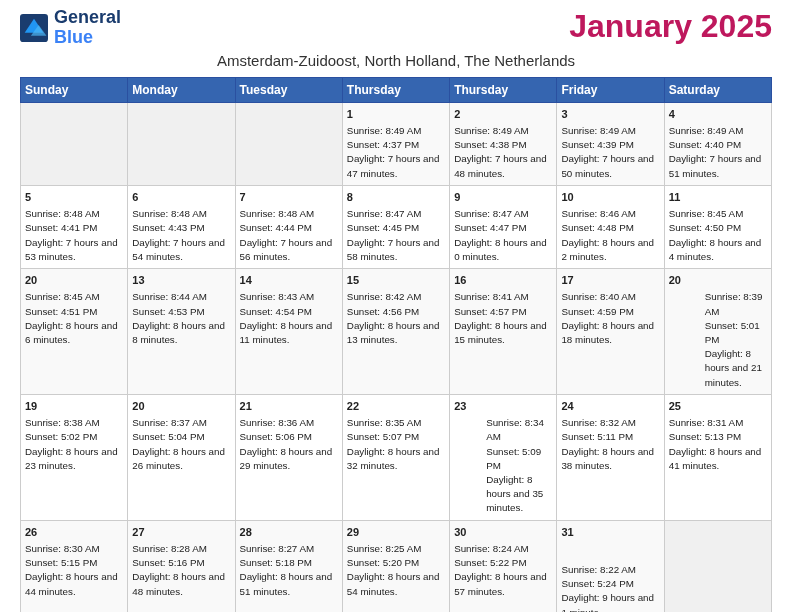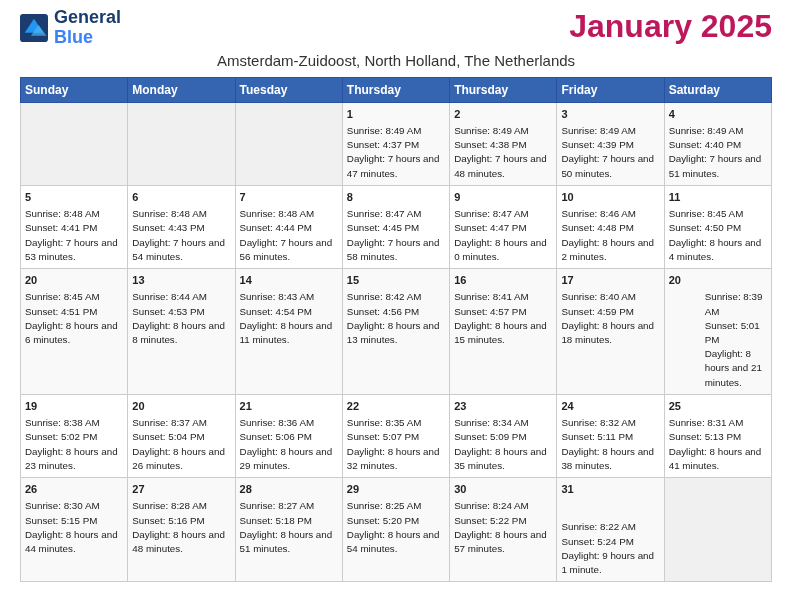--- a/index.html
+++ b/index.html
@@ -265,21 +265,21 @@
 Daylight: 8 hours and 29 minutes.</div>
           </td>
           <td>
             <span class="day-num">22</span>
             <div class="day-info" style="white-space: pre-line;">Sunrise: 8:35 AM
 Sunset: 5:07 PM
 Daylight: 8 hours and 32 minutes.</div>
           </td>
           <td>
             <span class="day-num">23</span>
-            <div class="day-info" style="white-space: pre-line;">Sunrise: 8:34 AM
+            <div class="day-info" style="white-space: pre-line; margin-left: 32px;">Sunrise: 8:34 AM
 Sunset: 5:09 PM
 Daylight: 8 hours and 35 minutes.</div>
           </td>
           <td>
             <span class="day-num">24</span>
             <div class="day-info" style="white-space: pre-line;">Sunrise: 8:32 AM
 Sunset: 5:11 PM
 Daylight: 8 hours and 38 minutes.</div>
           </td>
           <td>

